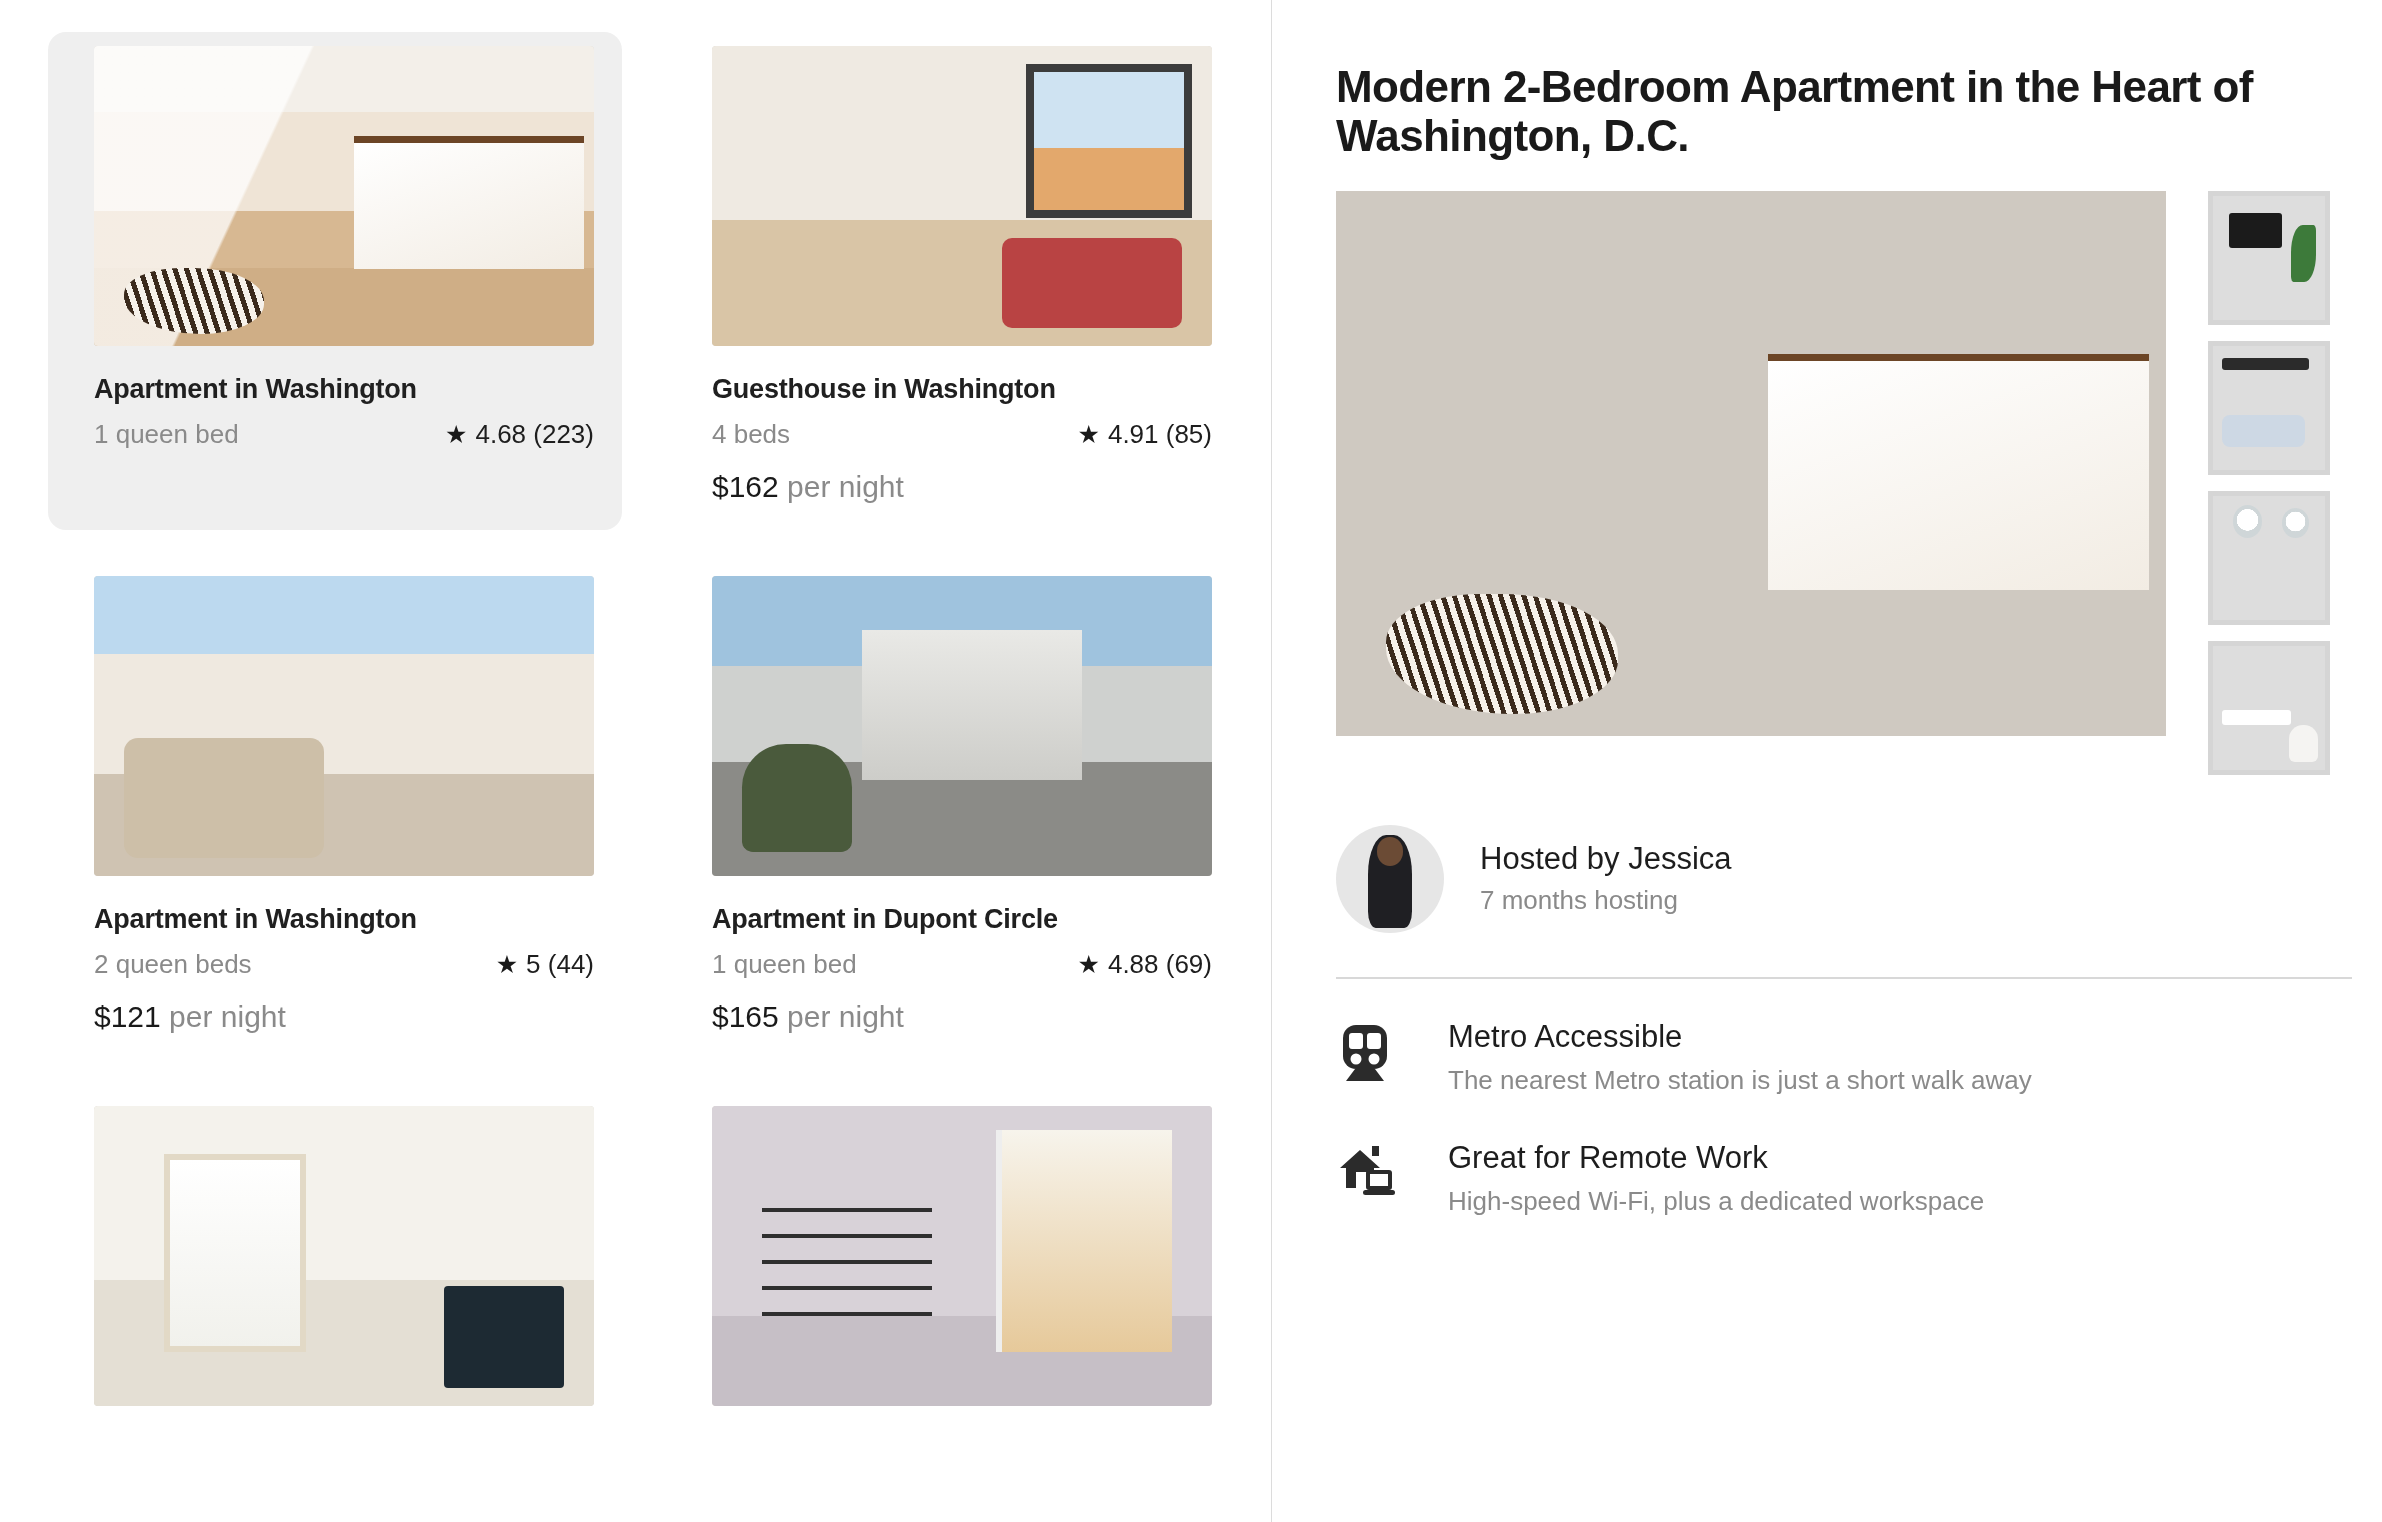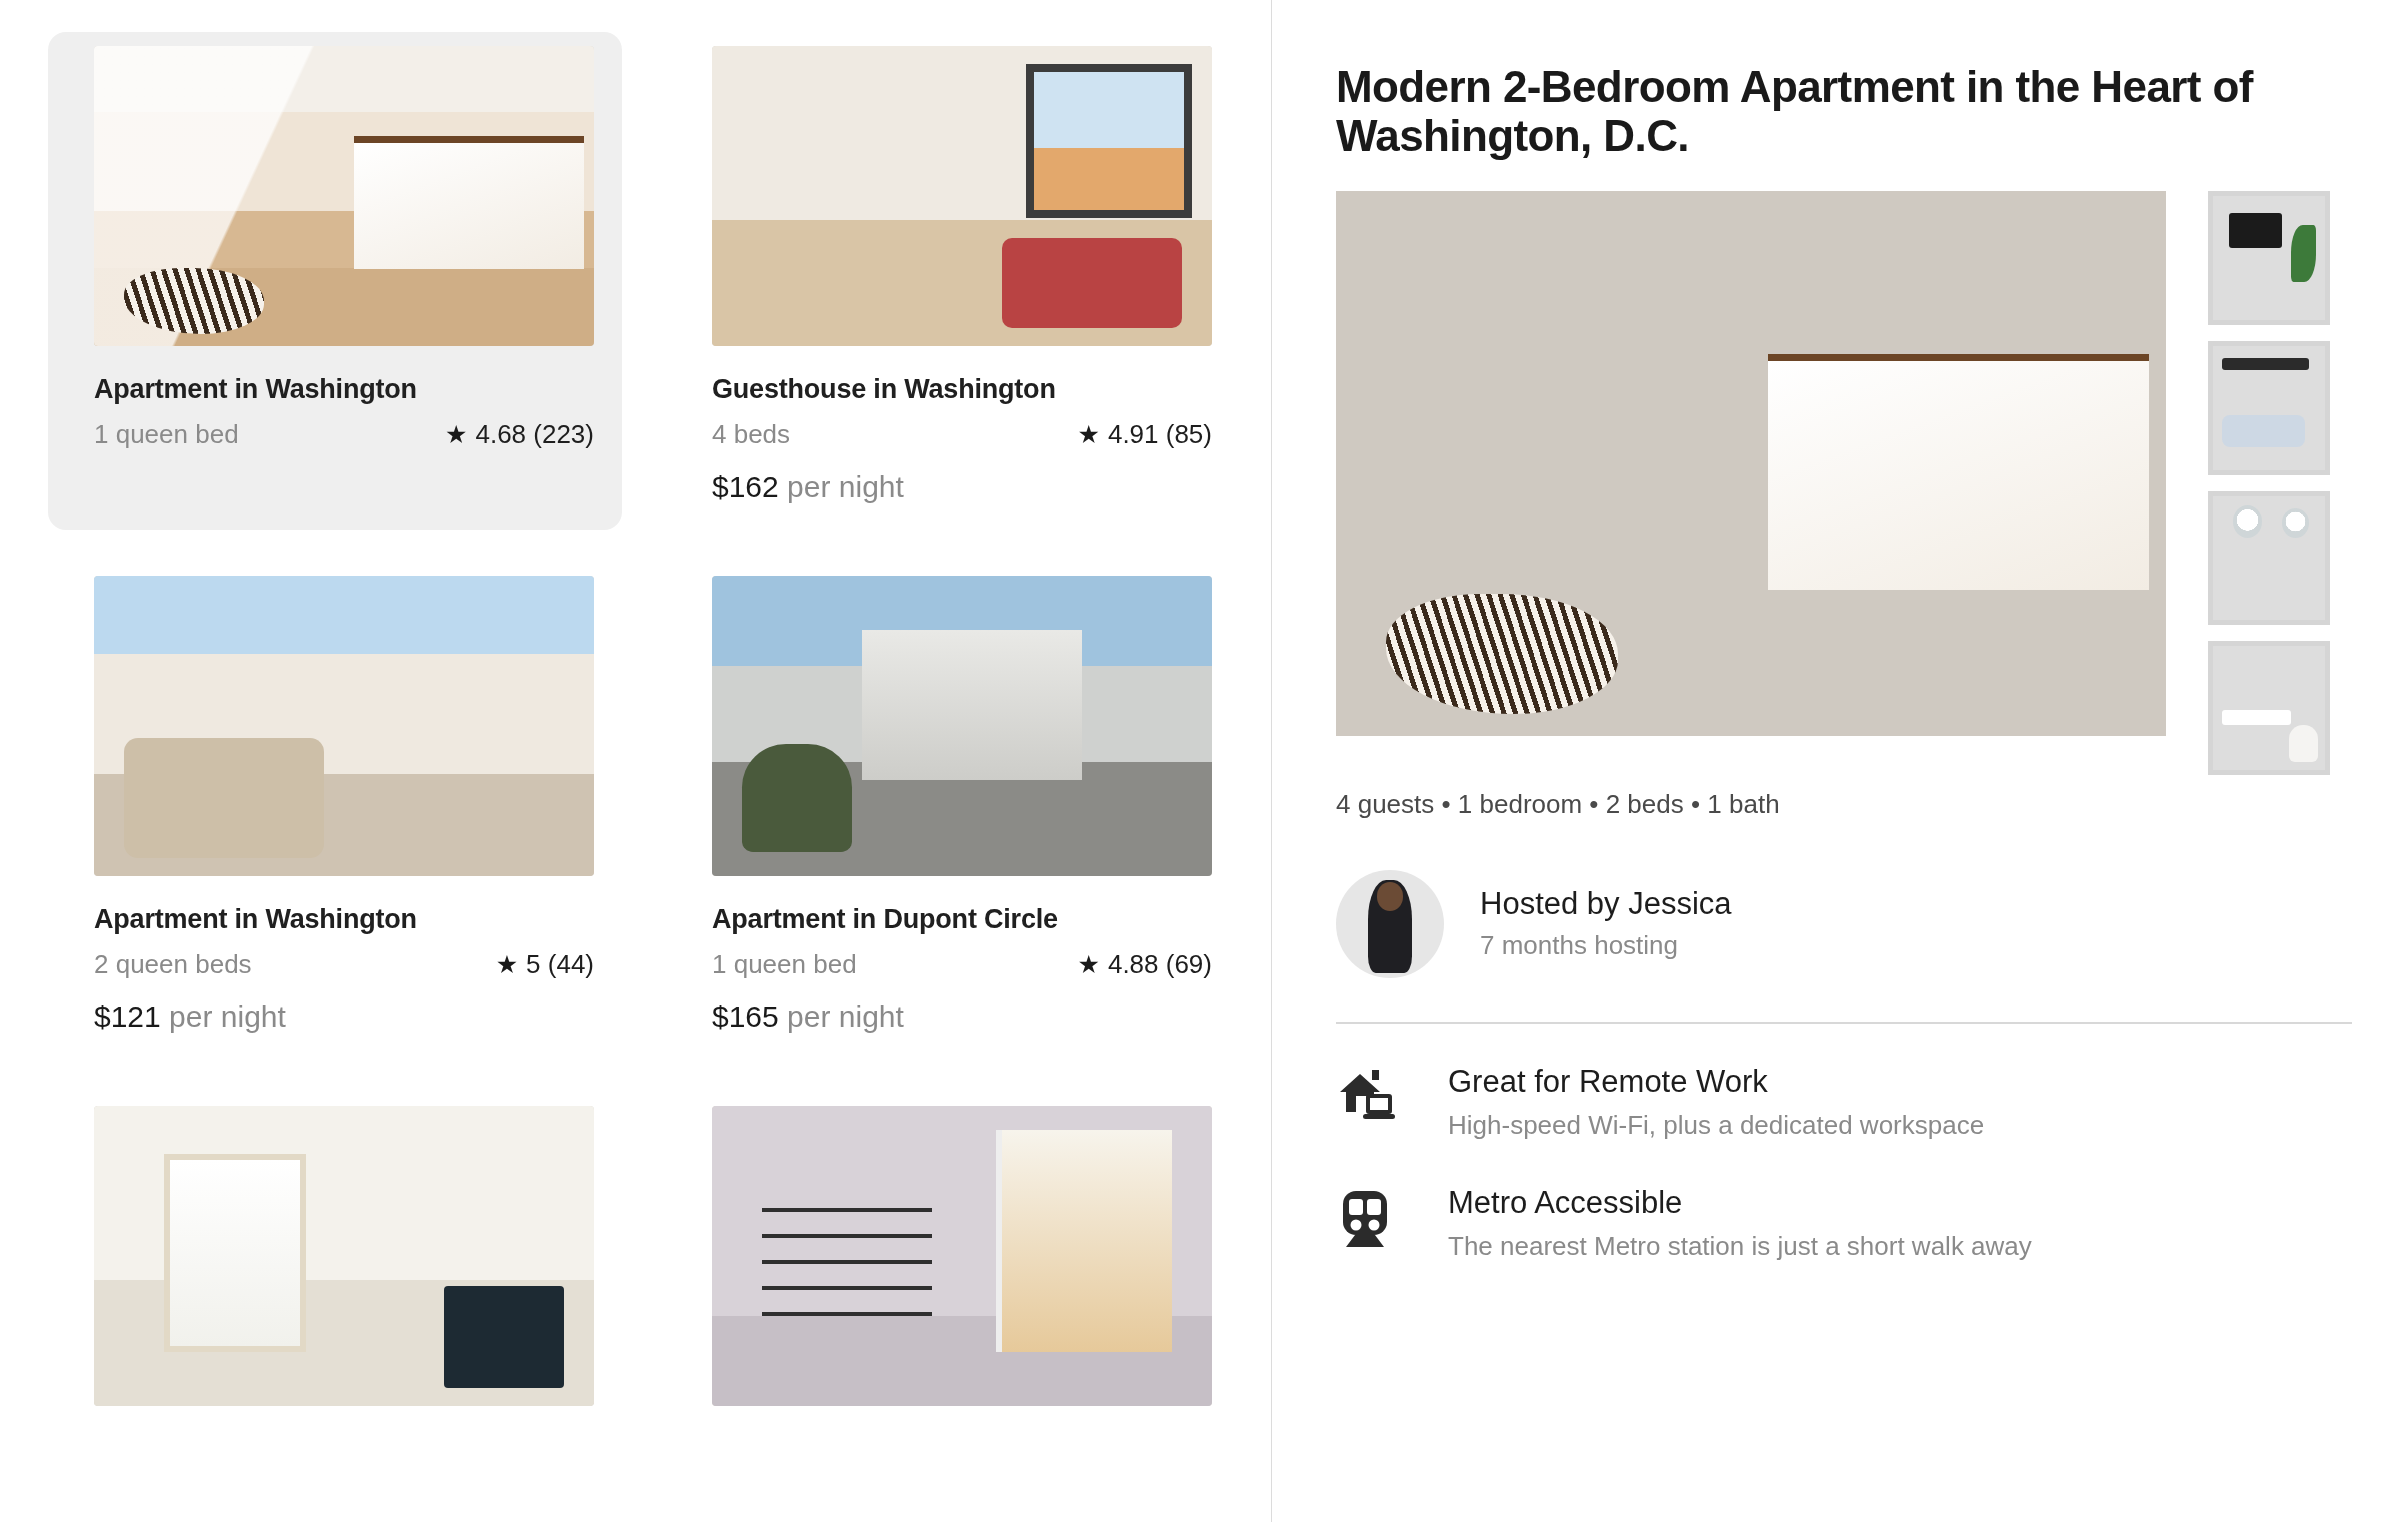--- a/index.html
+++ b/index.html
@@ -334,65 +334,64 @@
             </div>
         </div>
         <div class="thumb">
           <div class="in">
               <div class="ph ph-bath"></div>
             </div>
         </div>
       </div>
     </div>
 
-    <div class="detail-facts">4 guests • 1 bedroom • 2 beds • 1 bath</div>
 
     <div class="host">
       <div class="avatar">
         <div class="ph ph-host"></div>
       </div>
       <div>
         <div class="host-name">Hosted by Jessica</div>
         <div class="host-sub">7 months hosting</div>
       </div>
     </div>
 
     <div class="h-divider"></div>
 
     <div class="amenities">
+
+      <div class="amenity">
+        <div class="amenity-icon">
+          <svg width="58" height="62" viewBox="0 0 58 62" aria-hidden="true">
+            <rect x="7" y="2" width="44" height="44" rx="13" fill="#2b2b2b"></rect>
+            <rect x="13" y="10" width="14" height="16" rx="3" fill="#ffffff"></rect>
+            <rect x="31" y="10" width="14" height="16" rx="3" fill="#ffffff"></rect>
+            <circle cx="20" cy="36" r="5.5" fill="#ffffff"></circle>
+            <circle cx="38" cy="36" r="5.5" fill="#ffffff"></circle>
+            <path d="M19 46 L39 46 L48 58 L10 58 Z" fill="#2b2b2b"></path>
+          </svg>
+        </div>
+        <div>
+          <div class="amenity-title">Metro Accessible</div>
+          <div class="amenity-sub">The nearest Metro station is just a short walk away</div>
+        </div>
+      </div>
 
       <div class="amenity">
         <div class="amenity-icon">
           <svg width="62" height="56" viewBox="0 0 62 56" aria-hidden="true">
             <path d="M4 24 L24 6 L44 24 L38 24 L38 44 L10 44 L10 24 Z" fill="#2b2b2b"></path>
             <rect x="20" y="28" width="11" height="16" fill="#ffffff"></rect>
             <rect x="36" y="2" width="7" height="10" fill="#2b2b2b"></rect>
             <rect x="30" y="26" width="26" height="20" rx="3" fill="#2b2b2b"></rect>
             <rect x="34" y="30" width="18" height="12" fill="#ffffff"></rect>
             <rect x="27" y="46" width="32" height="5" rx="2.5" fill="#2b2b2b"></rect>
           </svg>
         </div>
         <div>
           <div class="amenity-title">Great for Remote Work</div>
           <div class="amenity-sub">High-speed Wi-Fi, plus a dedicated workspace</div>
         </div>
       </div>
 
-      <div class="amenity">
-        <div class="amenity-icon">
-          <svg width="58" height="62" viewBox="0 0 58 62" aria-hidden="true">
-            <rect x="7" y="2" width="44" height="44" rx="13" fill="#2b2b2b"></rect>
-            <rect x="13" y="10" width="14" height="16" rx="3" fill="#ffffff"></rect>
-            <rect x="31" y="10" width="14" height="16" rx="3" fill="#ffffff"></rect>
-            <circle cx="20" cy="36" r="5.5" fill="#ffffff"></circle>
-            <circle cx="38" cy="36" r="5.5" fill="#ffffff"></circle>
-            <path d="M19 46 L39 46 L48 58 L10 58 Z" fill="#2b2b2b"></path>
-          </svg>
-        </div>
-        <div>
-          <div class="amenity-title">Metro Accessible</div>
-          <div class="amenity-sub">The nearest Metro station is just a short walk away</div>
-        </div>
-      </div>
-
     </div>
   </div>
 </div>
 
 </body></html>

